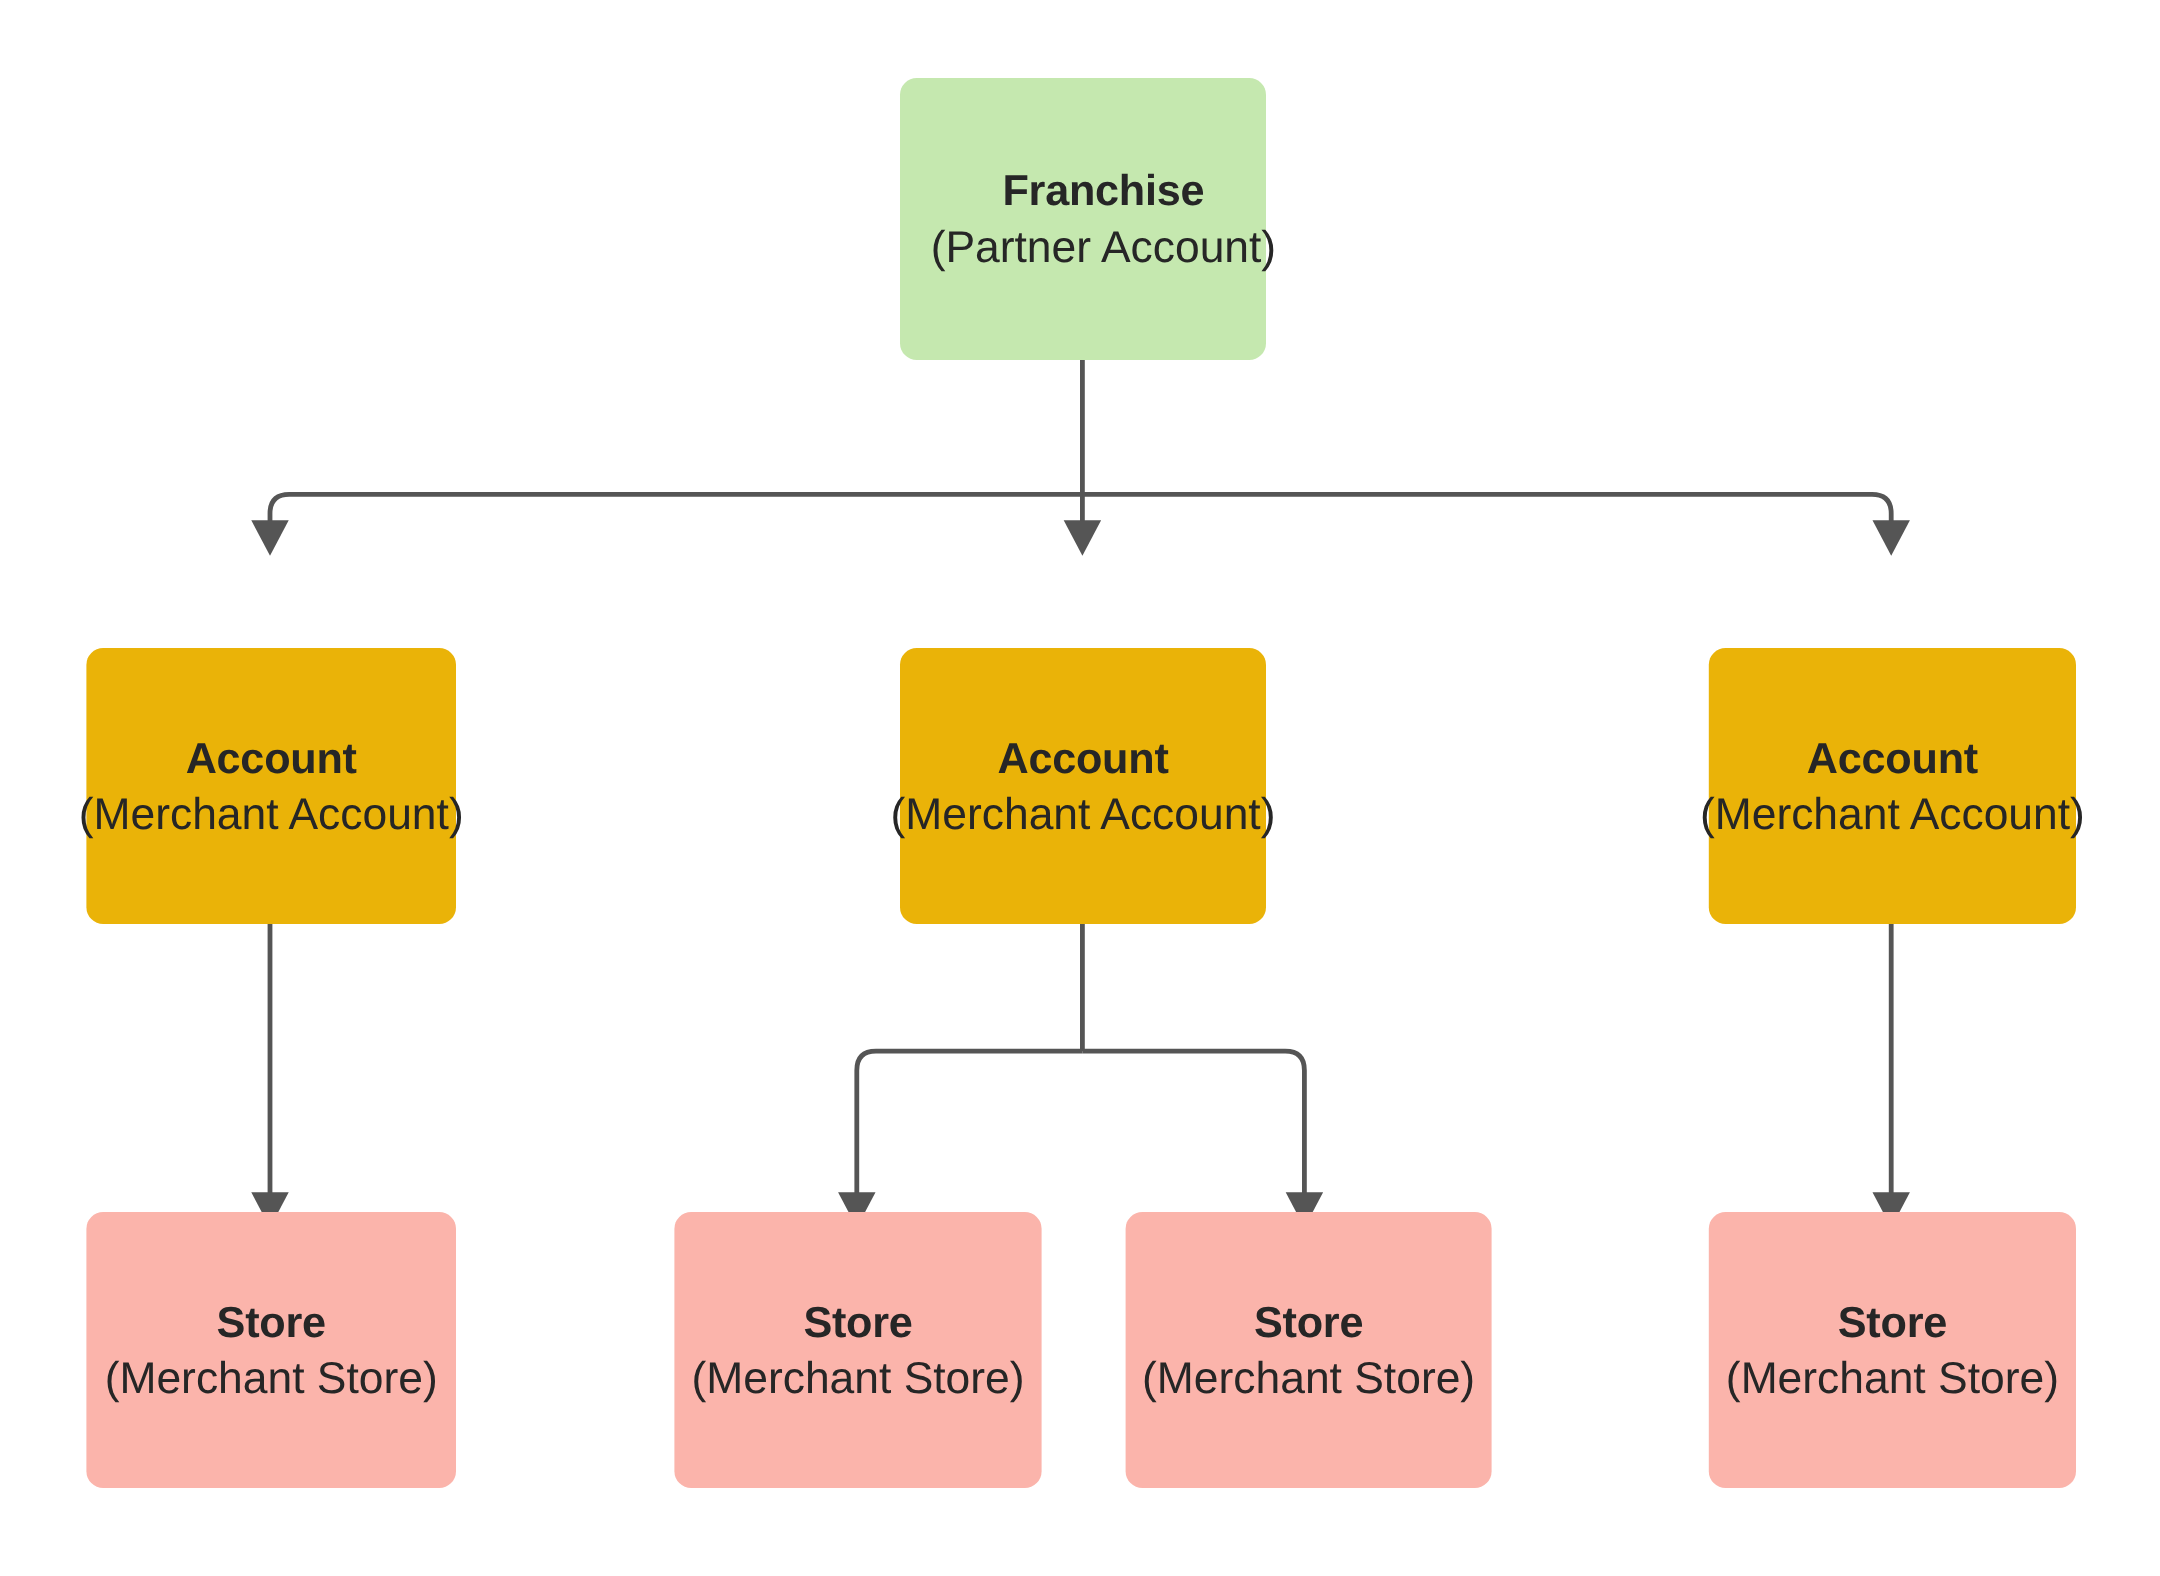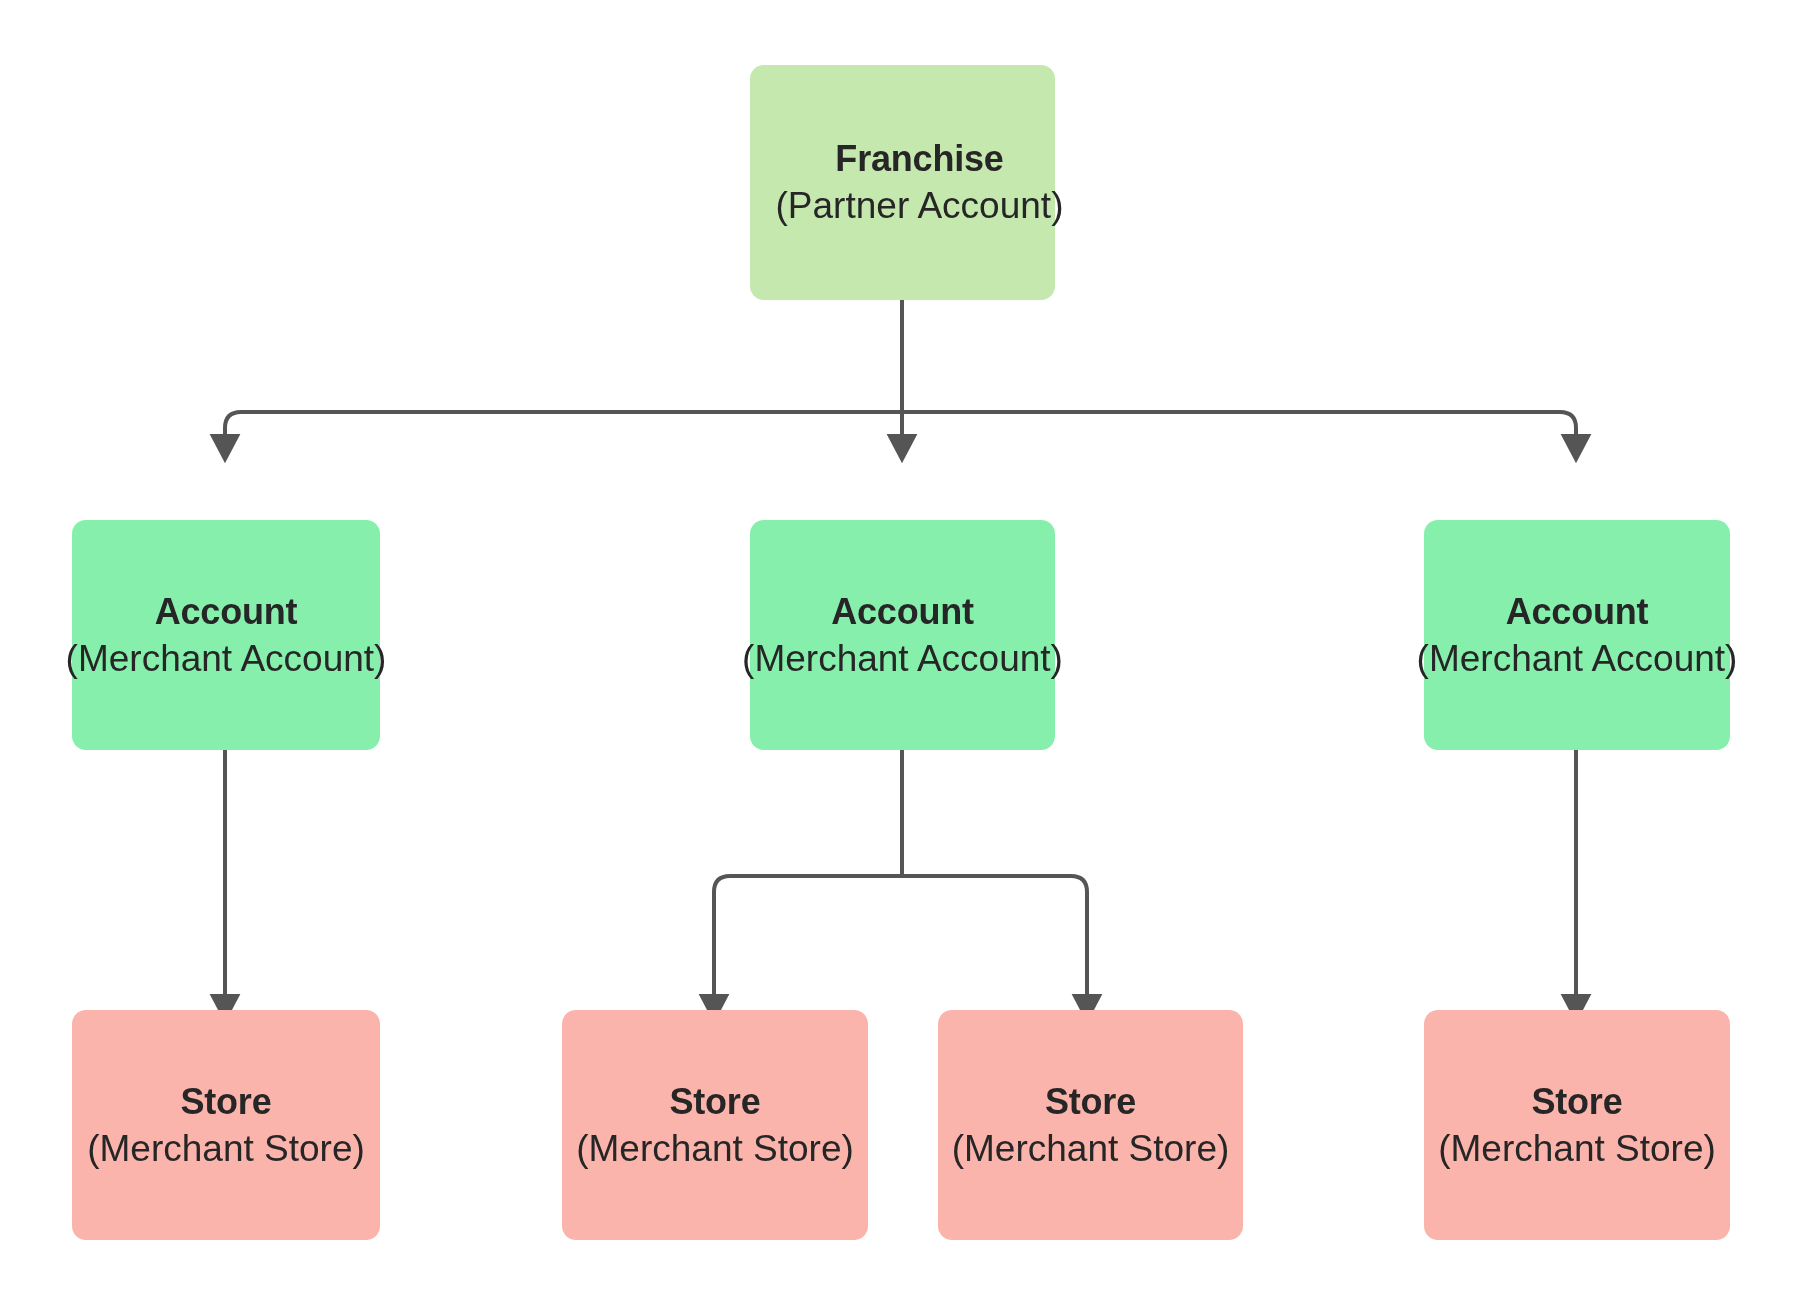--- a/index.html
+++ b/index.html
@@ -47,21 +47,21 @@
     margin-bottom: 10px;
     white-space: nowrap;
   }
   .node .subtitle {
     font-weight: normal;
     font-size: 37px;
     color: #262626;
     white-space: nowrap;
   }
   .node-franchise { background: #c5e8af; padding-left: 44px; }
-  .node-account  { background: #86efac; }
+  .node-account  { background: #eab308; margin-top: 20px; }
   .node-store    { background: #fbb4ab; }
 </style>
 </head>
 <body>
 
 <div id="canvas">
 
   <svg id="edges" viewBox="0 0 1800 1313" width="1800" height="1313" xmlns="http://www.w3.org/2000/svg">
     <defs>
       <marker id="arrowhead" markerWidth="9" markerHeight="9" refX="0.6" refY="4.5" orient="auto" markerUnits="strokeWidth">

